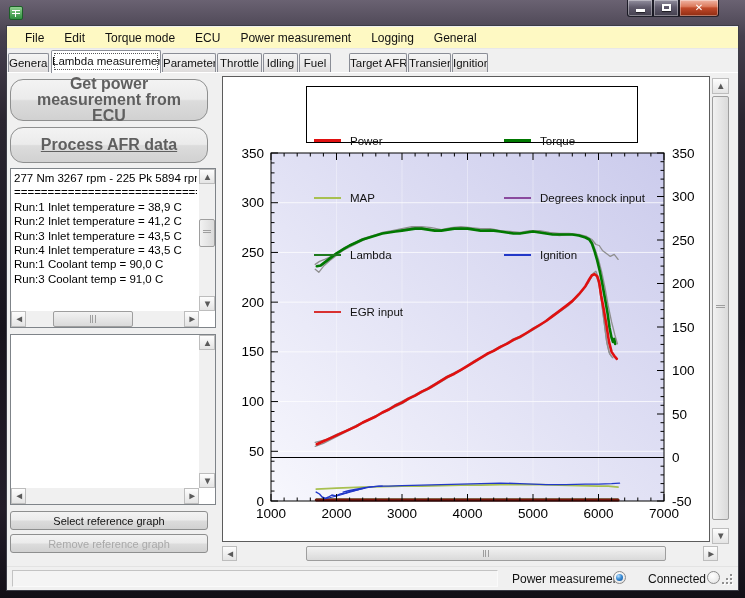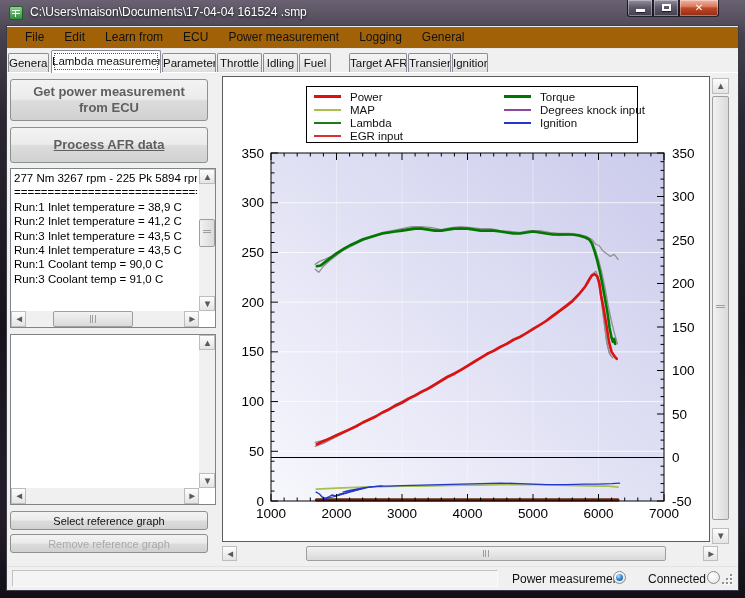--- a/index.html
+++ b/index.html
@@ -21,36 +21,36 @@
     background:linear-gradient(180deg,rgba(180,180,195,.55),rgba(90,90,110,.35) 45%,rgba(40,40,55,.45));
     color:#fff;font-size:10px;line-height:15px;text-align:center;}
   .winbtn.min{border-radius:0 0 0 3px;}
   .winbtn.close{width:40px;border-radius:0 0 3px 0;
     background:linear-gradient(180deg,#f0b4a4 0%,#dc7b5e 40%,#c1492a 50%,#8f2c12 100%);}
   .glyph-min{display:inline-block;width:9px;height:3px;background:#fff;margin-top:9px;box-shadow:0 1px 1px rgba(0,0,0,.6);}
   .glyph-max{display:inline-block;width:9px;height:7px;border:2px solid #fff;margin-top:4px;box-shadow:0 1px 1px rgba(0,0,0,.6);}
   .client{position:absolute;left:7px;top:26px;width:731px;height:564px;background:#f0f0f0;
     box-shadow:0 0 0 1px #3c3c46;}
   
-  .menubar{position:absolute;left:0;top:1px;width:731px;height:22px;background:#a16207;
-    border-bottom:1px solid #e8e8e8;display:flex;padding-left:8px;}
+  .menubar{position:absolute;left:0;top:1px;width:731px;height:22px;background:#fef9c3;
+    border-bottom:1px solid #e8e8e8;display:flex;align-items:center;padding-left:8px;}
   .menu-item{font-size:12px;color:#111;padding:3px 10px;white-space:nowrap;}
   
   .tabstrip{position:absolute;left:0;top:24px;width:731px;height:23px;}
   .tab{position:absolute;top:3px;height:19px;border:1px solid #8a8d96;border-bottom:none;
     background:linear-gradient(180deg,#f5f5f5,#ebeaea 55%,#dedcdc);border-radius:2px 2px 0 0;
     font-size:11.5px;color:#111;text-align:center;line-height:18px;white-space:nowrap;overflow:hidden;}
   .tab.active{top:0;height:23px;background:#fff;line-height:21px;z-index:3;
     outline:1px dotted #555;outline-offset:-4px;}
   .tabline{position:absolute;left:0;top:46px;width:731px;height:1px;background:#fff;}
   
   .btn{position:absolute;border:1px solid #8e8f8f;border-radius:3px;
     background:linear-gradient(180deg,#f3f3f3 0%,#ebebeb 48%,#dcdcdc 52%,#d1d1d1 100%);
     font-family:"Liberation Sans",sans-serif;text-align:center;display:flex;align-items:center;justify-content:center;}
-  .btn.big{font-size:13px;font-weight:bold;color:#5f5f5f;line-height:16px;}
+  .btn.big{font-size:16px;font-weight:bold;color:#5f5f5f;line-height:16px;border-radius:13px;}
   .btn.small{font-size:11px;color:#111;}
   .btn.disabled{color:#a9a9a9;}
   
   .textbox{position:absolute;background:#fff;border:1px solid #7f8489;}
   .log-content{position:absolute;left:3px;top:2px;right:18px;bottom:17px;overflow:hidden;
     font-size:11.5px;line-height:14.4px;color:#000;white-space:nowrap;}
   
   .sb{position:absolute;background:#f0f0f0;}
   .sb-btn{position:absolute;background:linear-gradient(180deg,#fdfdfd,#e4e4e4);border:1px solid #bdbdbd;
     color:#5a5a5a;text-align:center;}
@@ -58,54 +58,53 @@
   .sb-thumb{position:absolute;background:linear-gradient(90deg,#f2f2f2,#dadada);border:1px solid #9e9e9e;border-radius:2px;}
   .sb-thumb.h{background:linear-gradient(180deg,#f2f2f2,#dadada);}
   .grip-v{position:absolute;left:3px;right:3px;top:50%;height:5px;margin-top:-3px;
     background:repeating-linear-gradient(180deg,#9e9e9e 0 1px,transparent 1px 2.5px);}
   .grip-h{position:absolute;top:3px;bottom:3px;left:50%;width:6px;margin-left:-3px;
     background:repeating-linear-gradient(90deg,#9e9e9e 0 1px,transparent 1px 2.5px);}
   
   .chart-panel{position:absolute;left:215px;top:50px;width:488px;height:466px;background:#fff;border:1px solid #5c5c5c;}
   .legend{position:absolute;left:83px;top:9px;width:332px;height:57px;background:#fff;border:1px solid #000;z-index:5;}
   .legend-col{position:absolute;top:3px;}
-  .legend-item{display:flex;align-items:center;height:13px;}
+  .legend-item{display:flex;align-items:center;height:13px;margin-top:44px;}
   .legend-swatch{width:27px;margin-right:9px;}
   .legend-label{font-size:11.5px;color:#111;white-space:nowrap;}
   
   .statusbar{position:absolute;left:0;top:540px;width:731px;height:24px;background:#f0f0f0;border-top:1px solid #e3e3e3;}
   .status-panel{position:absolute;left:5px;top:3px;width:486px;height:17px;background:#f4f4f4;
     border:1px solid;border-color:#c3c3c3 #fafafa #fafafa #c3c3c3;}
   .status-label{position:absolute;top:5px;font-size:12px;color:#111;white-space:nowrap;}
   .radio{position:absolute;top:4px;width:13px;height:13px;border-radius:50%;border:1px solid #8b8b8b;
     background:radial-gradient(circle at 40% 35%,#ffffff 0%,#ededed 60%,#d8d8d8 100%);}
   .radio.on:after{content:"";position:absolute;left:2px;top:2px;width:7px;height:7px;border-radius:50%;
     background:radial-gradient(circle at 35% 30%,#b9e0ff 0%,#3e8fd6 45%,#0a4a94 100%);}
   .resize-grip{position:absolute;right:4px;top:6px;width:13px;height:13px;}
   .resize-grip i{position:absolute;width:2px;height:2px;background:#8f8f8f;box-shadow:1px 1px 0 #fdfdfd;}
 </style>
 </head>
 <body>
 
 <div class="screen">
   <div class="titlebar">
     <div class="title-icon"></div>
-    <div class="title-text">C:\Users\maison\Documents\17-04-04 161524 .smp</div>
     <div class="winbtns">
       <div class="winbtn min"><span class="glyph-min"></span></div>
       <div class="winbtn"><span class="glyph-max"></span></div>
       <div class="winbtn close">✕</div>
     </div>
   </div>
 
   <div class="client">
     <div class="menubar" id="menu-bar">
         <div class="menu-item">File</div>
         <div class="menu-item">Edit</div>
-        <div class="menu-item">Learn from</div>
+        <div class="menu-item">Torque mode</div>
         <div class="menu-item">ECU</div>
         <div class="menu-item">Power measurement</div>
         <div class="menu-item">Logging</div>
         <div class="menu-item">General</div>
       </div>
     <div class="tabstrip" id="tab-strip">
         <div class="tab" style="left: 1px; width: 41px;">General</div>
         <div class="tab active" style="left: 44px; width: 110px;">Lambda measurements</div>
         <div class="tab" style="left: 155px; width: 54px;">Parameters</div>
         <div class="tab" style="left: 210px; width: 45px;">Throttle</div>

